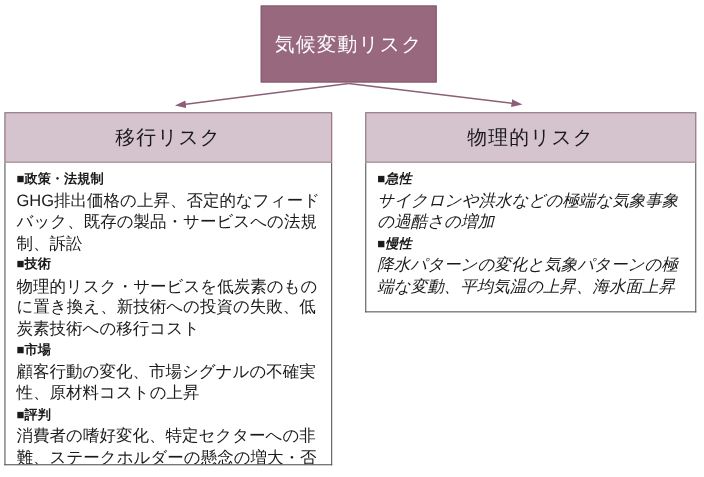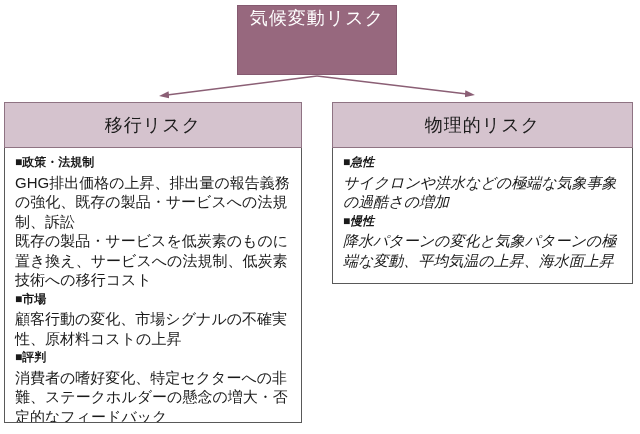--- a/index.html
+++ b/index.html
@@ -26,21 +26,21 @@
     background:var(--bg);
     overflow:hidden;
   }
   .root-node{
     position:absolute;
     left:237px; top:5px;
     width:160px; height:70px;
     background:var(--root-fill);
     border:1px solid var(--root-border);
     box-sizing:border-box;
-    display:flex; justify-content:center;
+    display:flex; align-items:center; justify-content:center;
   }
   .root-node .label{
     color:var(--root-text);
     font-size:18px;
     letter-spacing:1px;
   }
   .connector-layer{
     position:absolute; left:0; top:0;
     width:640px; height:434px;
     pointer-events:none;
@@ -110,24 +110,25 @@
     <path class="connector-line" d="M317,76 L467,94" marker-end="url(#ah)"></path>
   </svg>
 
   <div class="panel panel-left">
     <div class="panel-header">
       <span class="panel-title">移行リスク</span>
     </div>
     <div class="panel-body">
       <div class="section">
         <div class="section-heading">■政策・法規制</div>
-        <div class="section-body">GHG排出価格の上昇、排出量の報告義務の強化、既存の製品・サービスへの法規制、訴訟</div>
+        <div class="section-body">GHG排出価格の上昇、否定的なフィードバック、既存の製品・サービスへの法規制、訴訟</div>
       </div>
       <div class="section">
-        <div class="section-body">既存の製品・サービスを低炭素のものに置き換え、サービスへの法規制、低炭素技術への移行コスト</div>
+        <div class="section-heading">■技術</div>
+        <div class="section-body">物理的リスク・サービスを低炭素のものに置き換え、新技術への投資の失敗、低炭素技術への移行コスト</div>
       </div>
       <div class="section">
         <div class="section-heading">■市場</div>
         <div class="section-body">顧客行動の変化、市場シグナルの不確実性、原材料コストの上昇</div>
       </div>
       <div class="section">
         <div class="section-heading">■評判</div>
         <div class="section-body">消費者の嗜好変化、特定セクターへの非難、ステークホルダーの懸念の増大・否定的なフィードバック</div>
       </div>
     </div>

